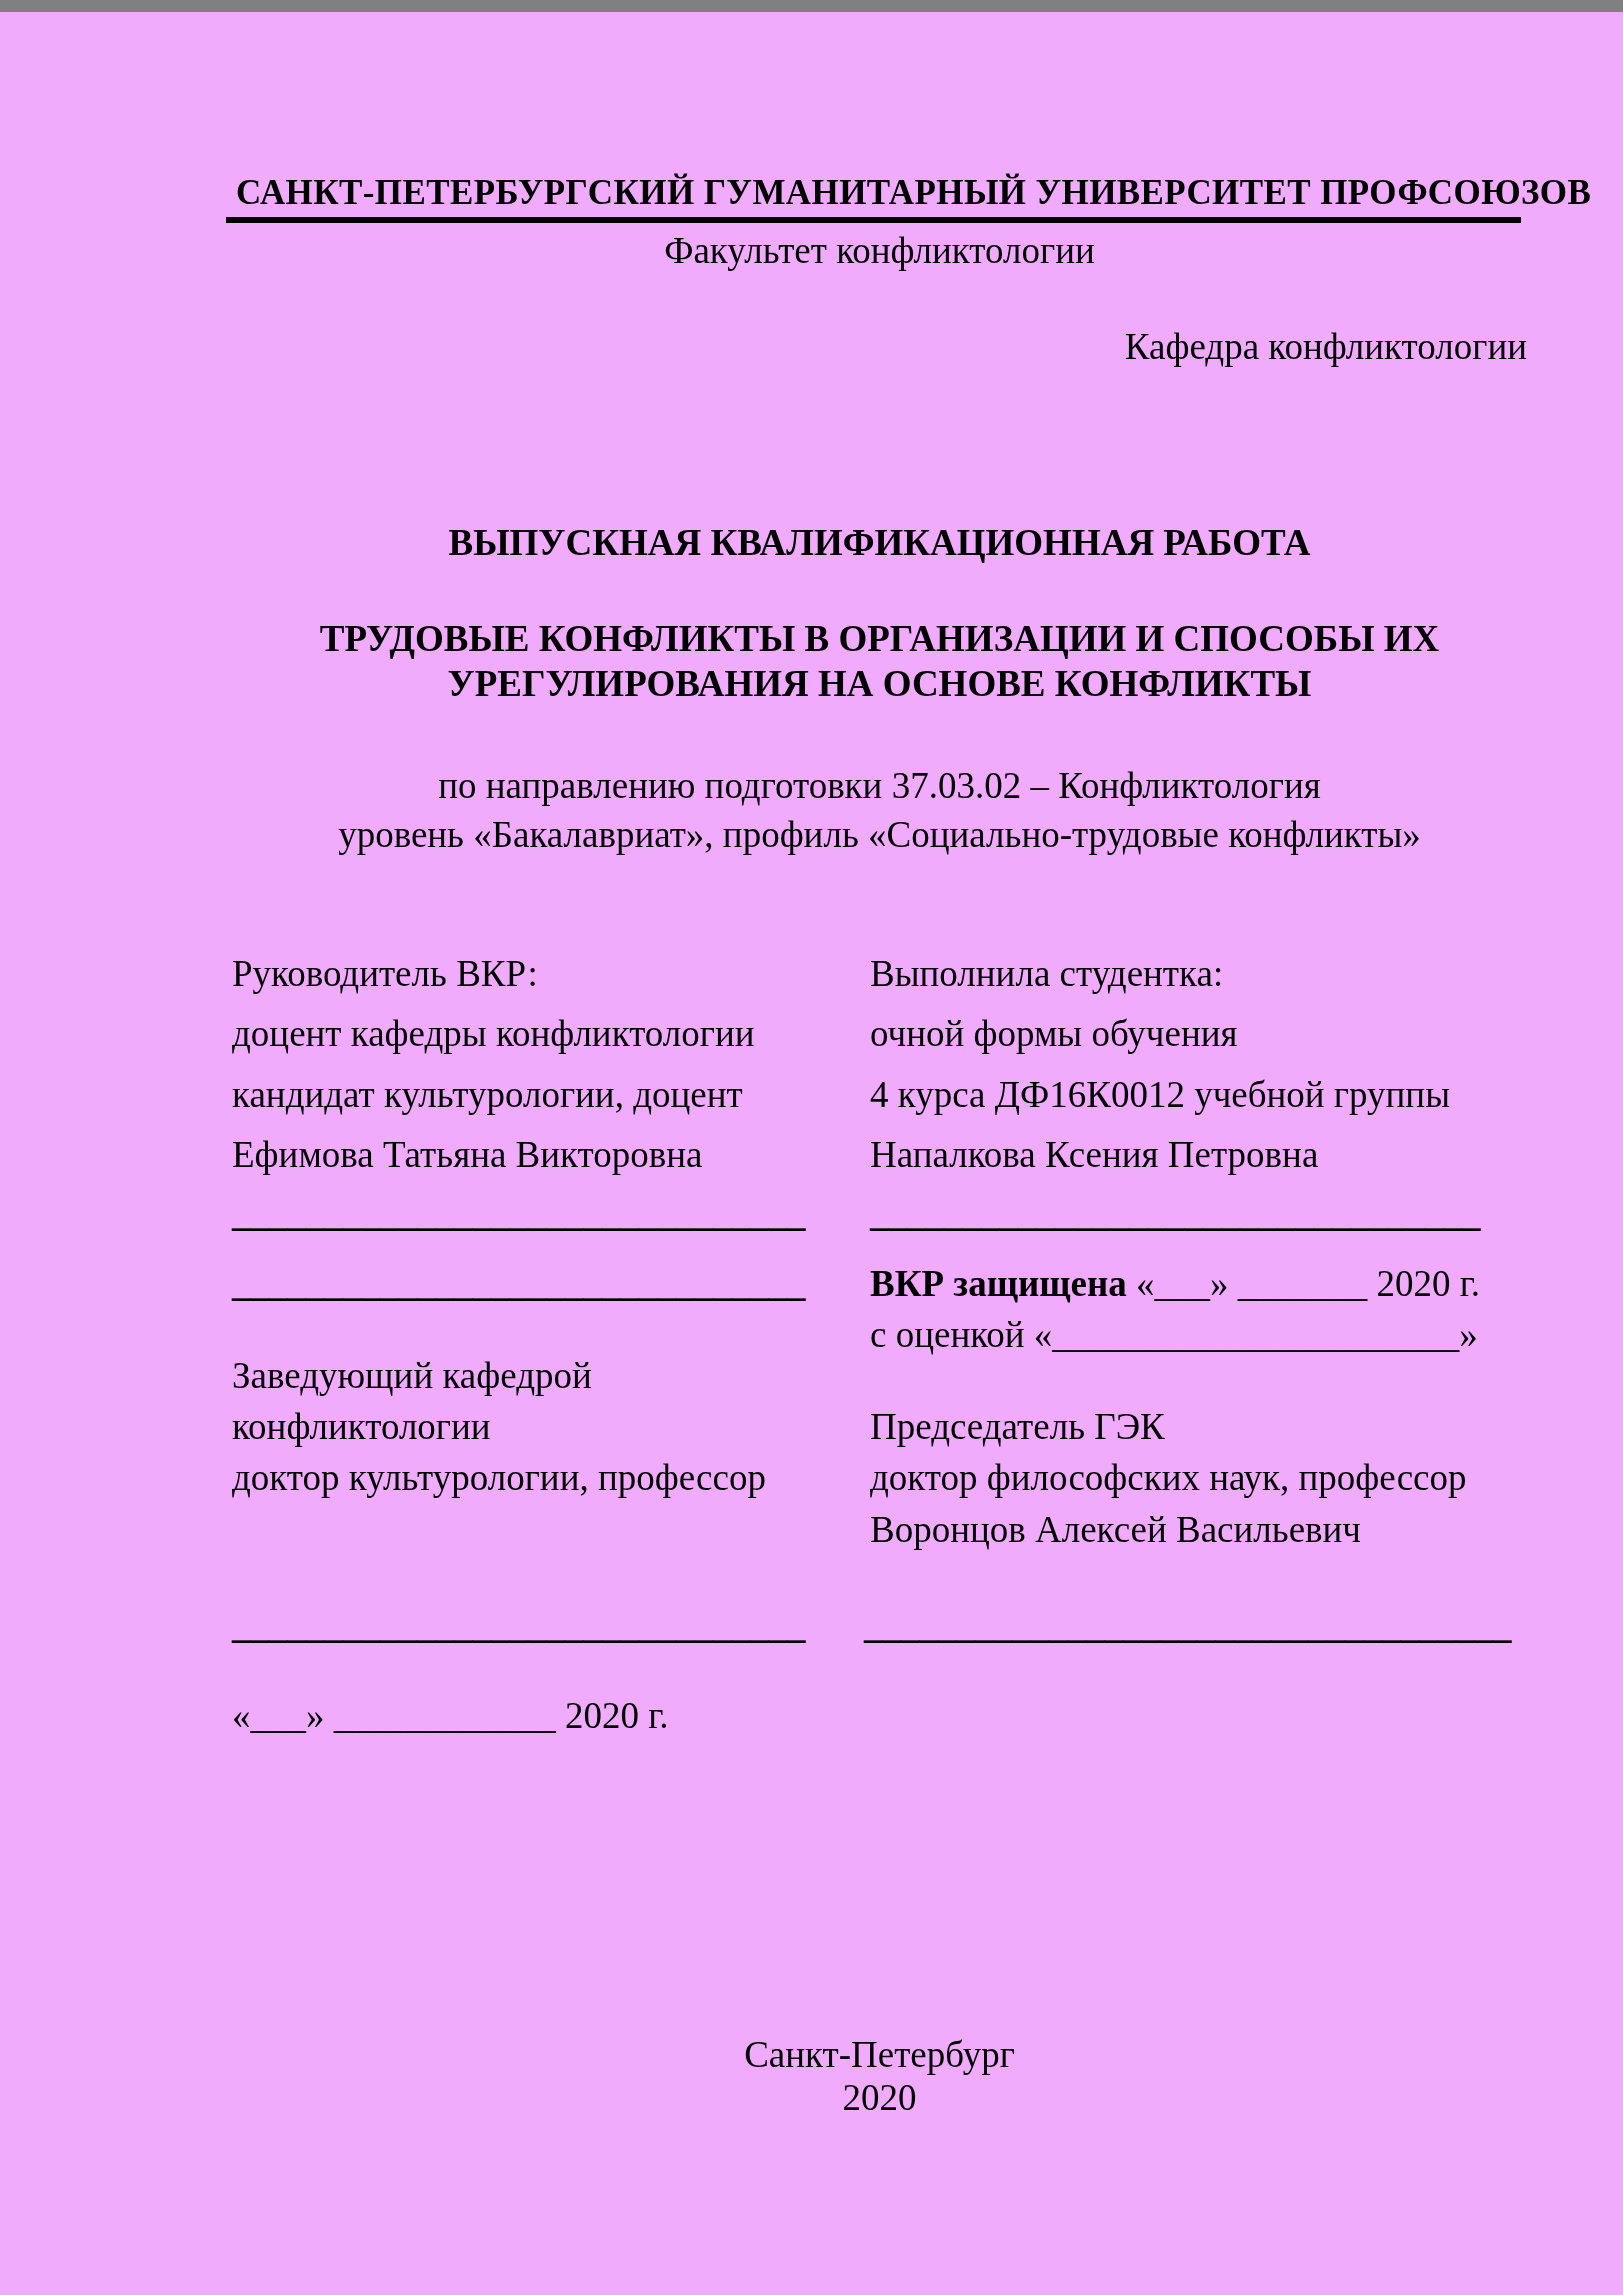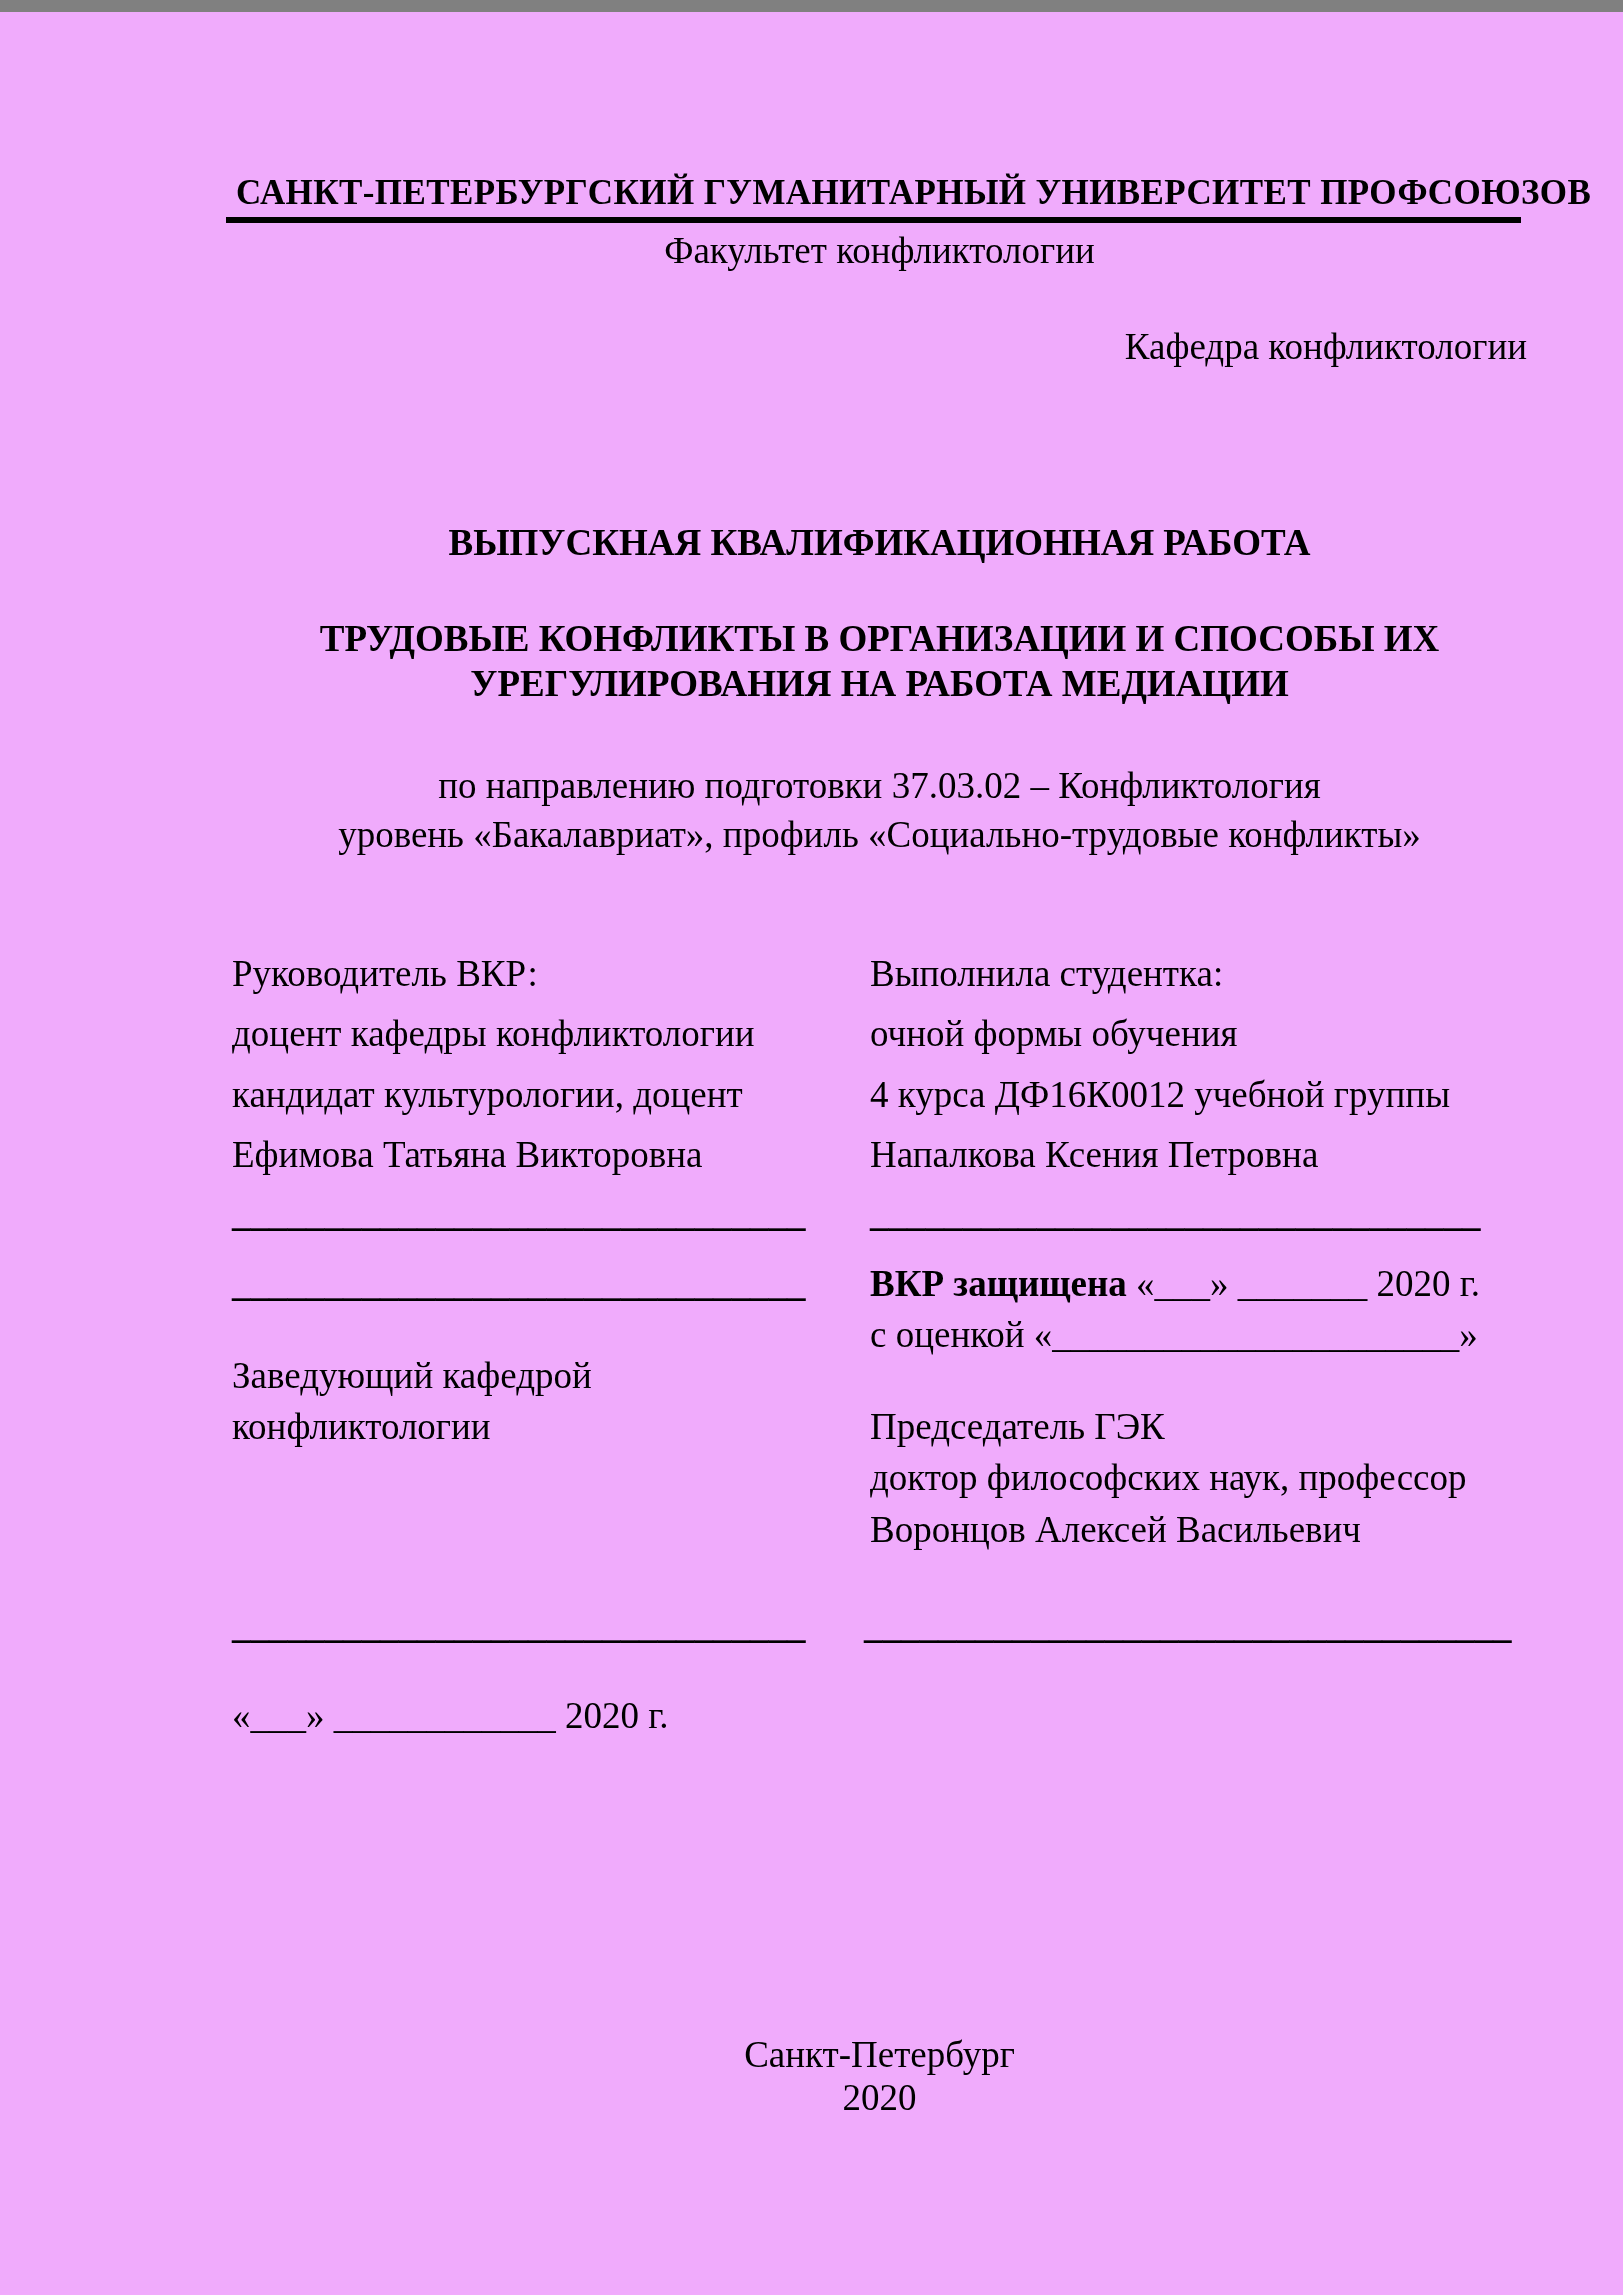--- a/index.html
+++ b/index.html
@@ -37,21 +37,21 @@
 <div class="page">
 
   <div class="abs center uni b" style="top:159px;">САНКТ-ПЕТЕРБУРГСКИЙ ГУМАНИТАРНЫЙ УНИВЕРСИТЕТ ПРОФСОЮЗОВ</div>
   <div class="rule"></div>
   <div class="abs center" style="top:217px;">Факультет конфликтологии</div>
   <div class="abs rightal" style="top:313px;">Кафедра конфликтологии</div>
 
   <div class="abs center b" style="top:509px;">ВЫПУСКНАЯ КВАЛИФИКАЦИОННАЯ РАБОТА</div>
   <div class="center b title2 abs" style="top:604px;">
     <div>ТРУДОВЫЕ КОНФЛИКТЫ В ОРГАНИЗАЦИИ И СПОСОБЫ ИХ</div>
-    <div>УРЕГУЛИРОВАНИЯ НА РАБОТА МЕДИАЦИИ</div>
+    <div>УРЕГУЛИРОВАНИЯ НА ОСНОВЕ КОНФЛИКТЫ</div>
   </div>
   <div class="center prog abs" style="top:749px;">
     <div>по направлению подготовки 37.03.02 – Конфликтология</div>
     <div>уровень «Бакалавриат», профиль «Социально-трудовые конфликты»</div>
   </div>
 
   <div class="abs" style="left:232px; top:940px;">Руководитель ВКР:</div>
   <div class="abs" style="left:232px; top:1000px;">доцент кафедры конфликтологии</div>
   <div class="abs" style="left:232px; top:1061px;">кандидат культурологии, доцент</div>
   <div class="abs" style="left:232px; top:1121px;">Ефимова Татьяна Викторовна</div>
@@ -65,20 +65,21 @@
   <div class="abs" style="left:870px; top:1121px;">Напалкова Ксения Петровна</div>
 
   <div class="abs" style="left:870px; top:1250px;">
     <span class="b">ВКР защищена</span>
     <span>«___» _______ 2020 г.</span>
   </div>
   <div class="abs" style="left:870px; top:1301px;">с оценкой «______________________»</div>
 
   <div class="abs" style="left:232px; top:1342px;">Заведующий кафедрой</div>
   <div class="abs" style="left:232px; top:1393px;">конфликтологии</div>
+  <div class="abs" style="left:232px; top:1444px;">доктор культурологии, профессор</div>
 
   <div class="abs" style="left:870px; top:1393px;">Председатель ГЭК</div>
   <div class="abs" style="left:870px; top:1444px;">доктор философских наук, профессор</div>
   <div class="abs" style="left:870px; top:1496px;">Воронцов Алексей Васильевич</div>
 
   <div class="abs sig" style="left:232px; top:1592px;">_______________________________</div>
   <div class="abs sig" style="left:864px; top:1592px;">___________________________________</div>
   <div class="abs" style="left:232px; top:1682px;">«___» ____________ 2020 г.</div>
 
   <div class="abs center" style="top:2021px;">Санкт-Петербург</div>

